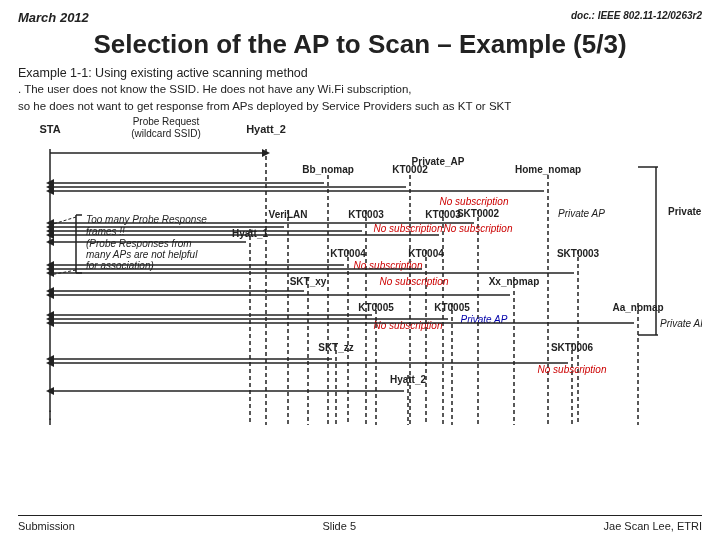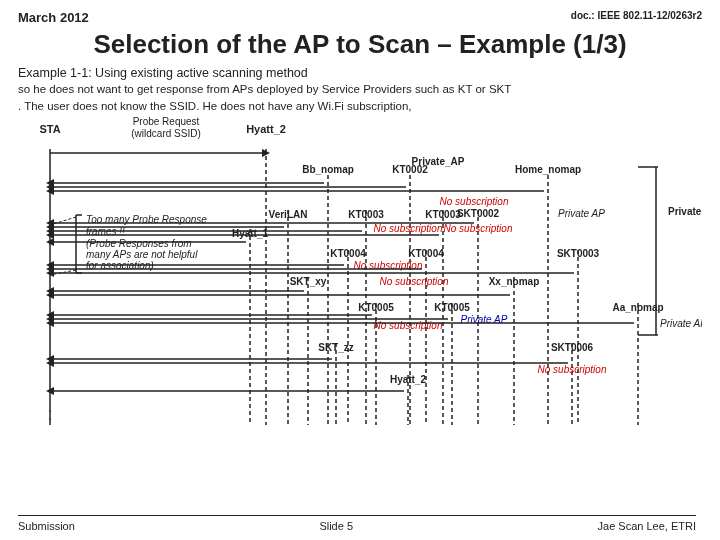--- a/index.html
+++ b/index.html
@@ -15,20 +15,21 @@
       width: 720px;
       height: 540px;
       padding: 10px 18px 8px 18px;
       position: relative;
     }
     .header-row {
       display: flex;
       justify-content: space-between;
       align-items: flex-start;
       margin-bottom: 2px;
+      font-style: italic;
     }
     .header-left {
       font-size: 13px;
       font-weight: bold;
       color: #222;
     }
     .header-right {
       font-size: 10px;
       font-weight: bold;
       color: #222;
@@ -55,45 +56,45 @@
     }
     .diagram-area {
       position: relative;
       width: 684px;
       height: 330px;
     }
     .footer-row {
       position: absolute;
       bottom: 8px;
       left: 18px;
-      right: 24px;
+      right: 18px;
       display: flex;
       justify-content: space-between;
       font-size: 11px;
       color: #222;
       border-top: 1.5px solid #222;
       padding-top: 4px;
     }
   </style>
 </head>
 <body>
 
 <div class="page">
 
   <div class="header-row">
     <span class="header-left">March 2012</span>
     <span class="header-right">doc.: IEEE 802.11-12/0263r2</span>
   </div>
 
-  <div class="main-title">Selection of the AP to Scan – Example (1/3)</div>
+  <div class="main-title">Selection of the AP to Scan – Example (5/3)</div>
 
   <div class="subtitle">Example 1-1: Using existing active scanning method</div>
 
+  <div class="desc">. The user does not know the SSID. He does not have any Wi.Fi subscription,</div>
   <div class="desc"> so he does not want to get response from APs deployed by Service Providers such as KT or SKT</div>
-  <div class="desc">. The user does not know the SSID. He does not have any Wi.Fi subscription,</div>
 
   <div class="diagram-area">
 
     <svg width="684" height="330" style="position:absolute;top:0;left:0;">
 
       <line x1="32" y1="34" x2="32" y2="310" stroke="#222" stroke-width="1.5"></line>
 
       <line x1="248" y1="34" x2="248" y2="310" stroke="#222" stroke-width="1.5" stroke-dasharray="4,3"></line>
 
       <line x1="310" y1="60" x2="310" y2="310" stroke="#222" stroke-width="1.5" stroke-dasharray="4,3"></line>

